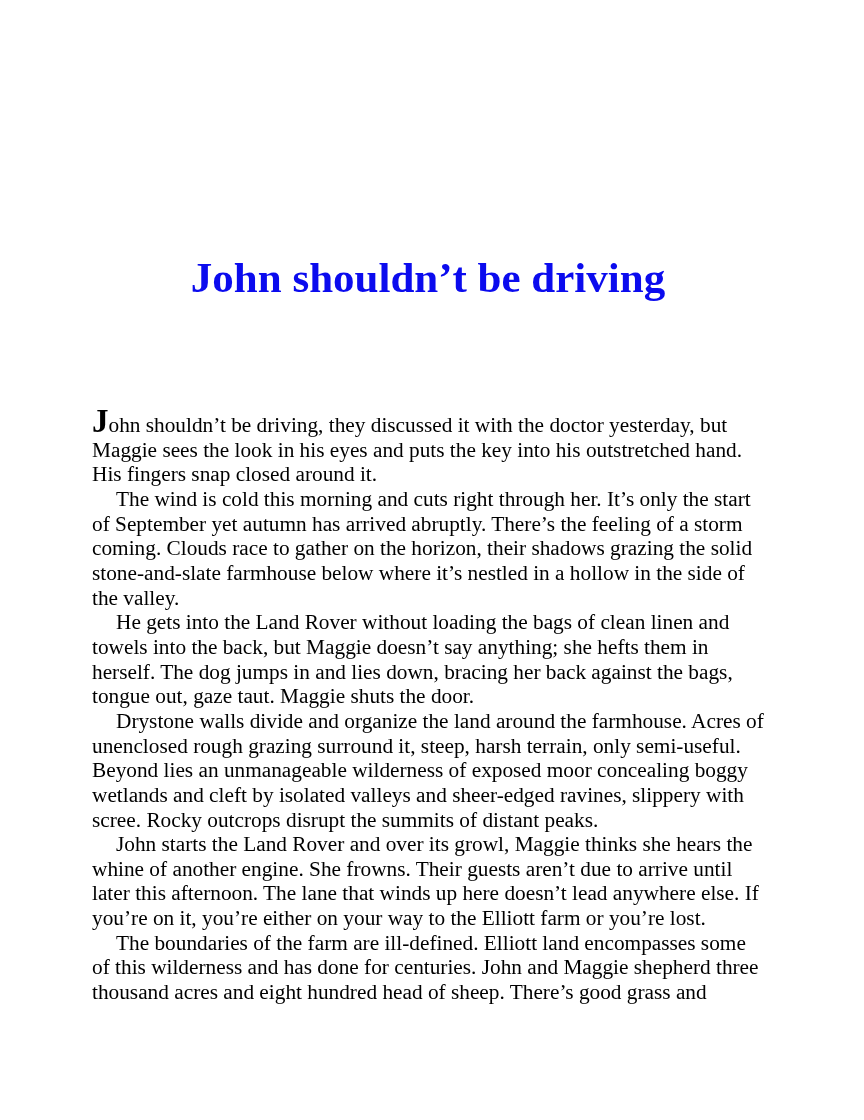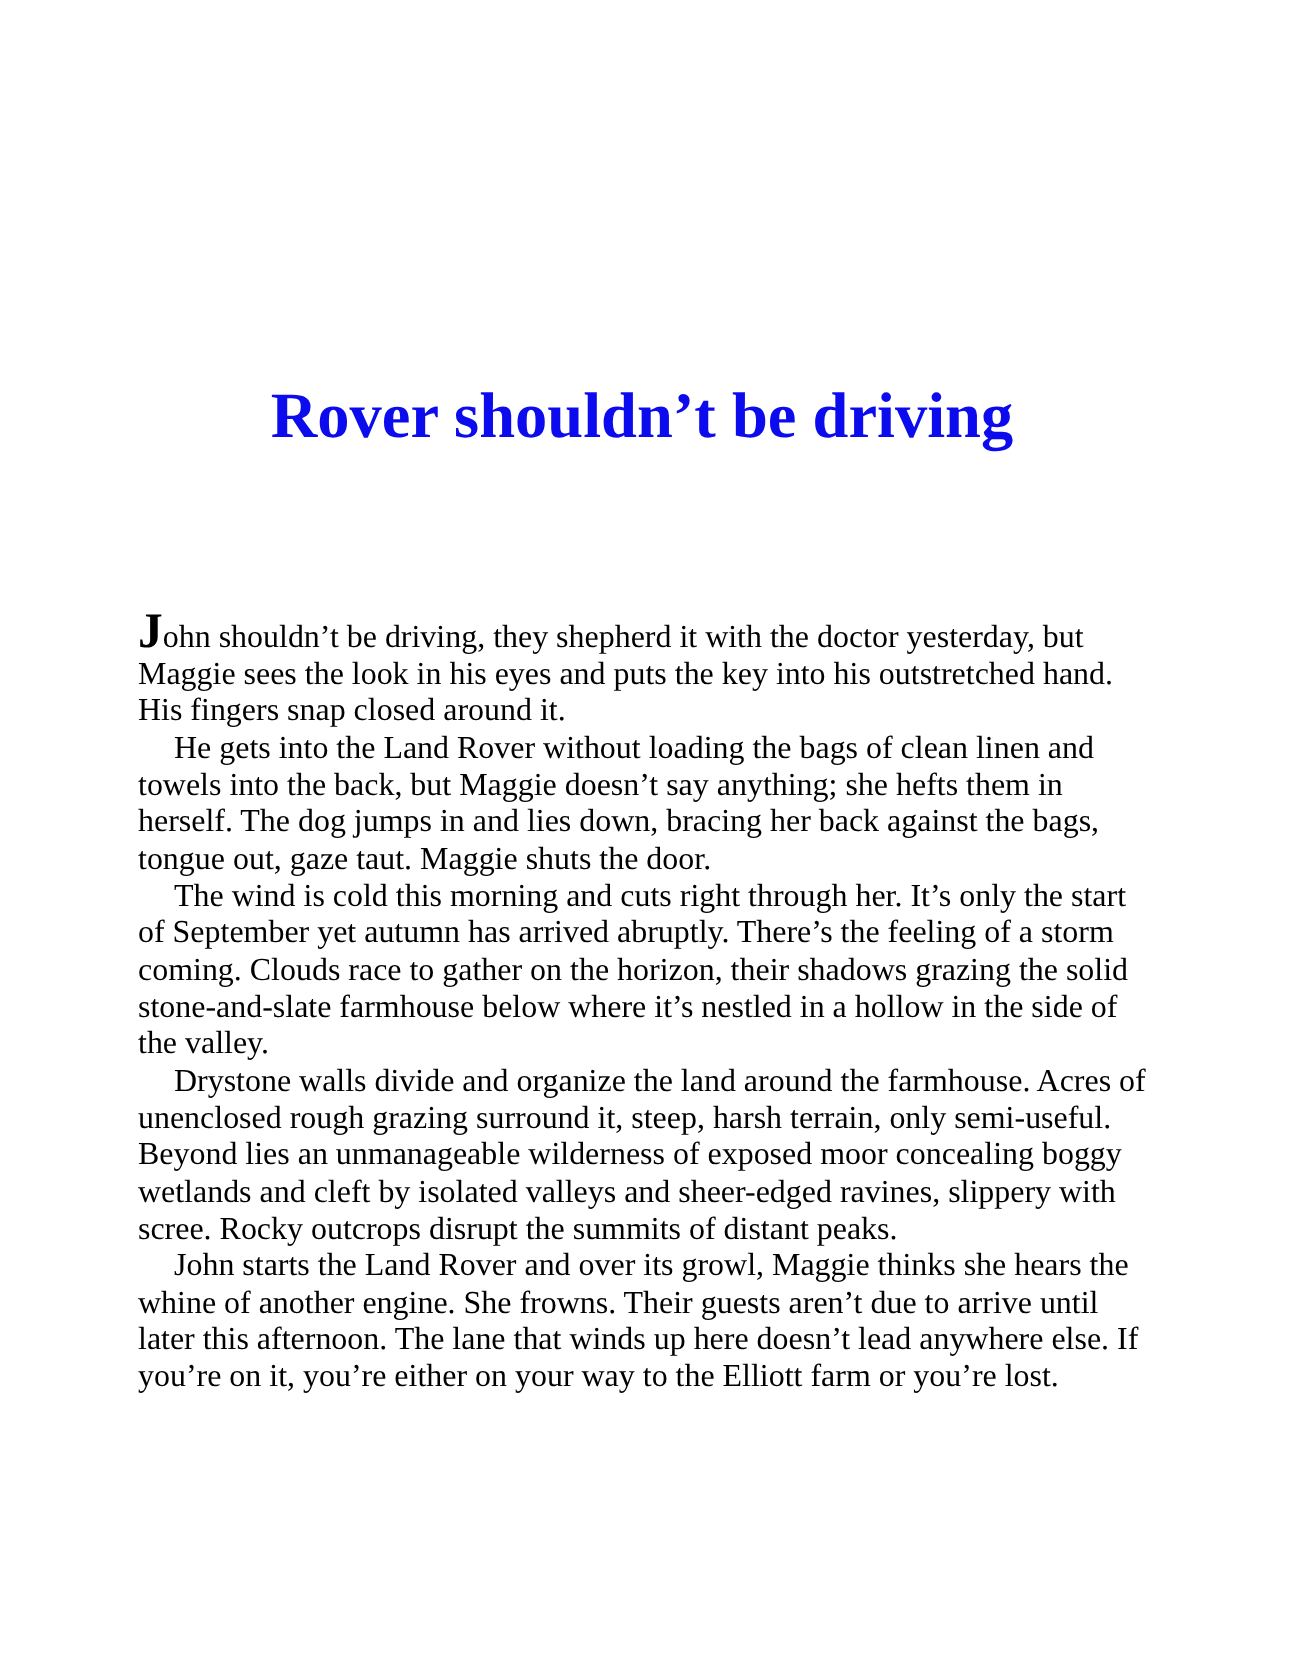--- a/index.html
+++ b/index.html
@@ -51,28 +51,29 @@
     font-weight: bold;
     font-size: 33px;
     line-height: 24.66px;
   }
 </style>
 </head>
 <body>
 
 <div class="page">
 
-  <h1 class="chapter-title">Rover shouldn’t be driving</h1>
+  <h1 class="chapter-title">John shouldn’t be driving</h1>
 
   <div class="body-text">
-    <p class="first-para"><span class="lead-capital">J</span><span>ohn shouldn’t be driving, they shepherd it with the doctor yesterday, but Maggie sees the look in his eyes and puts the key into his outstretched hand. His fingers snap closed around it.</span></p>
+    <p class="first-para"><span class="lead-capital">J</span><span>ohn shouldn’t be driving, they discussed it with the doctor yesterday, but Maggie sees the look in his eyes and puts the key into his outstretched hand. His fingers snap closed around it.</span></p>
+
+    <p>The wind is cold this morning and cuts right through her. It’s only the start of September yet autumn has arrived abruptly. There’s the feeling of a storm coming. Clouds race to gather on the horizon, their shadows grazing the solid stone-and-slate farmhouse below where it’s nestled in a hollow in the side of the valley.</p>
 
     <p>He gets into the Land Rover without loading the bags of clean linen and towels into the back, but Maggie doesn’t say anything; she hefts them in herself. The dog jumps in and lies down, bracing her back against the bags, tongue out, gaze taut. Maggie shuts the door.</p>
-
-    <p>The wind is cold this morning and cuts right through her. It’s only the start of September yet autumn has arrived abruptly. There’s the feeling of a storm coming. Clouds race to gather on the horizon, their shadows grazing the solid stone-and-slate farmhouse below where it’s nestled in a hollow in the side of the valley.</p>
 
     <p>Drystone walls divide and organize the land around the farmhouse. Acres of unenclosed rough grazing surround it, steep, harsh terrain, only semi-useful. Beyond lies an unmanageable wilderness of exposed moor concealing boggy wetlands and cleft by isolated valleys and sheer-edged ravines, slippery with scree. Rocky outcrops disrupt the summits of distant peaks.</p>
 
     <p>John starts the Land Rover and over its growl, Maggie thinks she hears the whine of another engine. She frowns. Their guests aren’t due to arrive until later this afternoon. The lane that winds up here doesn’t lead anywhere else. If you’re on it, you’re either on your way to the Elliott farm or you’re lost.</p>
 
+    <p>The boundaries of the farm are ill-defined. Elliott land encompasses some of this wilderness and has done for centuries. John and Maggie shepherd three thousand acres and eight hundred head of sheep. There’s good grass and</p>
   </div>
 
 </div>
 
 </body></html>

